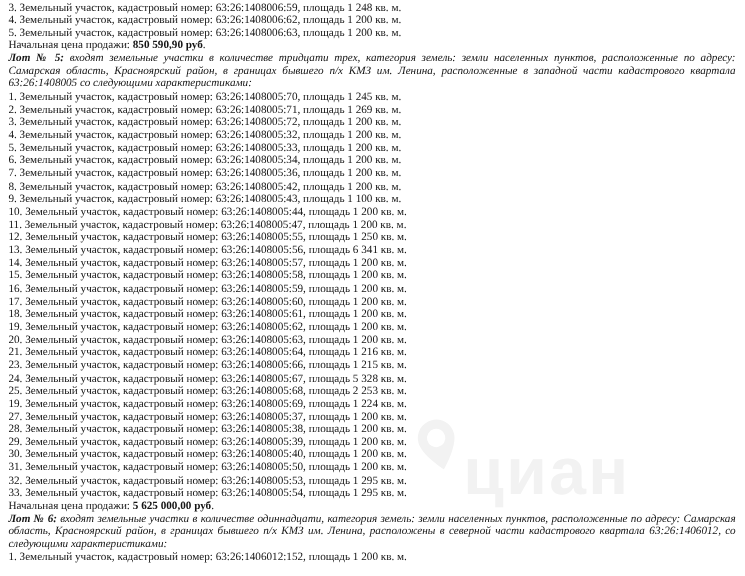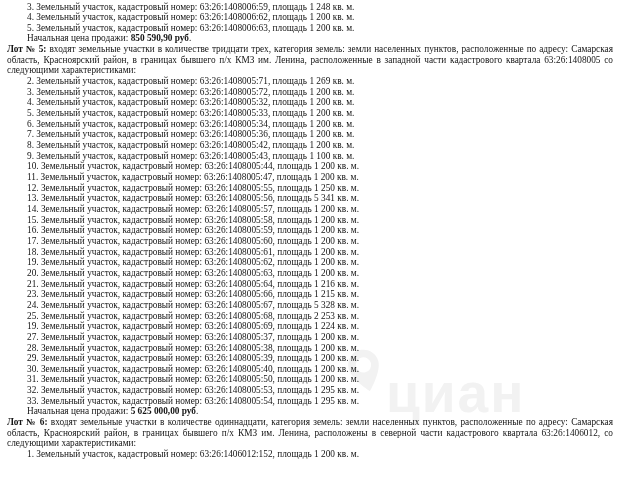--- a/index.html
+++ b/index.html
@@ -50,25 +50,25 @@
     left: 0;
     top: 0;
     z-index: 1;
     width: 621px;
     padding: 1.5px 8px 0 7px;
     box-sizing: border-box;
   }
   .line {
     line-height: 10.66px;
     white-space: nowrap;
-    margin-left: 20px;
   }
   .para {
     line-height: 10.66px;
     text-align: justify;
+    font-style: italic;
   }
   .bold {
     font-weight: bold;
   }
 </style>
 </head>
 <body>
 
 <div class="page">
 
@@ -78,32 +78,33 @@
     </svg>
     <span class="wm-text">циан</span>
   </div>
 
   <div class="content">
       <div class="line">3. Земельный участок, кадастровый номер: 63:26:1408006:59, площадь 1 248 кв. м.</div>
       <div class="line">4. Земельный участок, кадастровый номер: 63:26:1408006:62, площадь 1 200 кв. м.</div>
       <div class="line">5. Земельный участок, кадастровый номер: 63:26:1408006:63, площадь 1 200 кв. м.</div>
       <div class="line"><span>Начальная цена продажи: </span><span class="bold">850 590,90 руб</span><span>.</span></div>
       <div class="para"><span class="bold">Лот № 5:</span><span> входят земельные участки в количестве тридцати трех, категория земель: земли населенных пунктов, расположенные по адресу: Самарская область, Красноярский район, в границах бывшего п/х КМЗ им. Ленина, расположенные в западной части кадастрового квартала 63:26:1408005 со следующими характеристиками:</span></div>
+      <div class="line">1. Земельный участок, кадастровый номер: 63:26:1408005:70, площадь 1 245 кв. м.</div>
       <div class="line">2. Земельный участок, кадастровый номер: 63:26:1408005:71, площадь 1 269 кв. м.</div>
       <div class="line">3. Земельный участок, кадастровый номер: 63:26:1408005:72, площадь 1 200 кв. м.</div>
       <div class="line">4. Земельный участок, кадастровый номер: 63:26:1408005:32, площадь 1 200 кв. м.</div>
       <div class="line">5. Земельный участок, кадастровый номер: 63:26:1408005:33, площадь 1 200 кв. м.</div>
       <div class="line">6. Земельный участок, кадастровый номер: 63:26:1408005:34, площадь 1 200 кв. м.</div>
       <div class="line">7. Земельный участок, кадастровый номер: 63:26:1408005:36, площадь 1 200 кв. м.</div>
       <div class="line">8. Земельный участок, кадастровый номер: 63:26:1408005:42, площадь 1 200 кв. м.</div>
       <div class="line">9. Земельный участок, кадастровый номер: 63:26:1408005:43, площадь 1 100 кв. м.</div>
       <div class="line">10. Земельный участок, кадастровый номер: 63:26:1408005:44, площадь 1 200 кв. м.</div>
       <div class="line">11. Земельный участок, кадастровый номер: 63:26:1408005:47, площадь 1 200 кв. м.</div>
       <div class="line">12. Земельный участок, кадастровый номер: 63:26:1408005:55, площадь 1 250 кв. м.</div>
-      <div class="line">13. Земельный участок, кадастровый номер: 63:26:1408005:56, площадь 5 341 кв. м.</div>
+      <div class="line">13. Земельный участок, кадастровый номер: 63:26:1408005:56, площадь 6 341 кв. м.</div>
       <div class="line">14. Земельный участок, кадастровый номер: 63:26:1408005:57, площадь 1 200 кв. м.</div>
       <div class="line">15. Земельный участок, кадастровый номер: 63:26:1408005:58, площадь 1 200 кв. м.</div>
       <div class="line">16. Земельный участок, кадастровый номер: 63:26:1408005:59, площадь 1 200 кв. м.</div>
       <div class="line">17. Земельный участок, кадастровый номер: 63:26:1408005:60, площадь 1 200 кв. м.</div>
       <div class="line">18. Земельный участок, кадастровый номер: 63:26:1408005:61, площадь 1 200 кв. м.</div>
       <div class="line">19. Земельный участок, кадастровый номер: 63:26:1408005:62, площадь 1 200 кв. м.</div>
       <div class="line">20. Земельный участок, кадастровый номер: 63:26:1408005:63, площадь 1 200 кв. м.</div>
       <div class="line">21. Земельный участок, кадастровый номер: 63:26:1408005:64, площадь 1 216 кв. м.</div>
       <div class="line">23. Земельный участок, кадастровый номер: 63:26:1408005:66, площадь 1 215 кв. м.</div>
       <div class="line">24. Земельный участок, кадастровый номер: 63:26:1408005:67, площадь 5 328 кв. м.</div>

